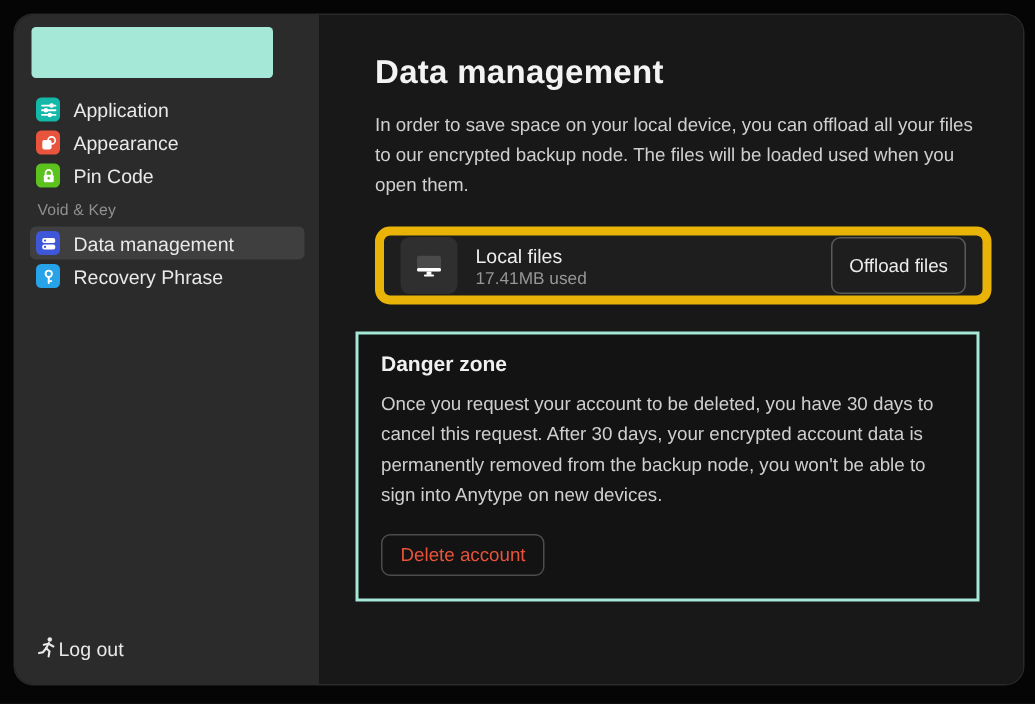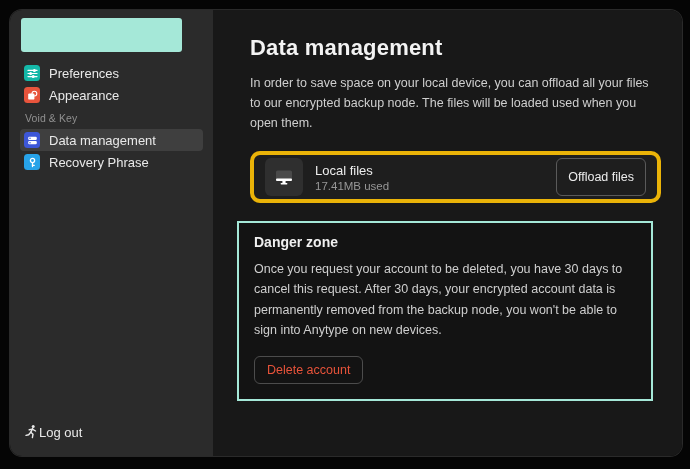--- a/index.html
+++ b/index.html
@@ -68,21 +68,21 @@
     font-size:22px; font-weight:700; color:#f3f3f3;
     letter-spacing:.2px;
   }
   .page-desc {
     margin-top:12px;
     font-size:12.5px; line-height:1.6; color:#cfcfcf;
     max-width:424px;
   }
   .files-card {
     margin-top:18px;
-    border:4px solid #eab308;
+    border:6px solid #eab308;
     background:#1e1e1e;
     border-radius:10px;
     padding:7px 11px;
     display:flex; align-items:center; gap:12px;
     height:52px;
   }
   .monitor-box {
     width:38px; height:38px; flex:0 0 38px;
     background:#2f2f2f; border-radius:6px;
     display:flex; align-items:center; justify-content:center;
@@ -142,33 +142,43 @@
           <g stroke="#ffffff" stroke-width="1.2" stroke-linecap="round">
             <line x1="1" y1="2.4" x2="10" y2="2.4"></line>
             <line x1="1" y1="5.5" x2="10" y2="5.5"></line>
             <line x1="1" y1="8.6" x2="10" y2="8.6"></line>
           </g>
           <circle cx="7.4" cy="2.4" r="1.5" fill="#ffffff"></circle>
           <circle cx="3.6" cy="5.5" r="1.5" fill="#ffffff"></circle>
           <circle cx="6.2" cy="8.6" r="1.5" fill="#ffffff"></circle>
         </svg>
       </span>
-      <span class="label">Preferences</span>
+      <span class="label">Application</span>
     </div>
 
     <div class="side-item">
       <span class="app-icon" style="background: rgb(232, 84, 60);">
         <svg width="11" height="11" viewBox="0 0 11 11">
           <rect x="1.2" y="3.4" width="6.2" height="6.2" rx="1.2" fill="#ffffff"></rect>
           <circle cx="7.4" cy="3.6" r="2.4" fill="none" stroke="#ffffff" stroke-width="1.1"></circle>
         </svg>
       </span>
       <span class="label">Appearance</span>
     </div>
 
+    <div class="side-item">
+      <span class="app-icon" style="background: rgb(92, 194, 30);">
+        <svg width="11" height="11" viewBox="0 0 11 11">
+          <path d="M3.4 4.6 V3.4 a2.1 2.1 0 0 1 4.2 0 V4.6" fill="none" stroke="#ffffff" stroke-width="1.2"></path>
+          <rect x="2.2" y="4.5" width="6.6" height="5" rx="1" fill="#ffffff"></rect>
+          <circle cx="5.5" cy="6.8" r="0.8" fill="#5cc21e"></circle>
+        </svg>
+      </span>
+      <span class="label">Pin Code</span>
+    </div>
 
     <div class="section-label">Void &amp; Key</div>
 
     <div class="side-item selected">
       <span class="app-icon" style="background: rgb(61, 87, 216);">
         <svg width="11" height="11" viewBox="0 0 11 11">
           <rect x="1.2" y="1.7" width="8.6" height="3.3" rx="1.2" fill="#ffffff"></rect>
           <rect x="1.2" y="6.0" width="8.6" height="3.3" rx="1.2" fill="#ffffff"></rect>
           <circle cx="3" cy="3.35" r="0.75" fill="#3d57d8"></circle>
           <circle cx="3" cy="7.65" r="0.75" fill="#3d57d8"></circle>

